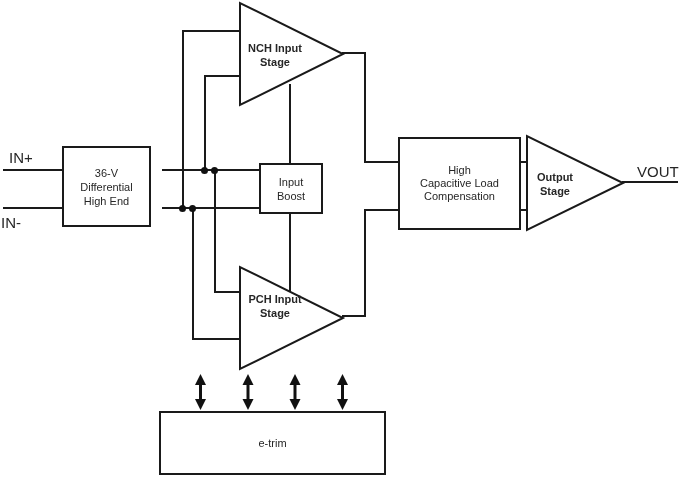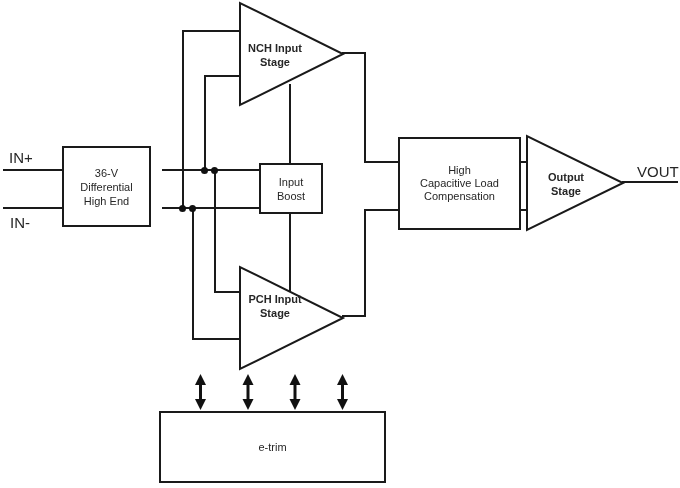--- a/index.html
+++ b/index.html
@@ -85,21 +85,21 @@
   </div>
 
   <div class="box" style="left:398px;top:137px;width:123px;height:93px">
     <div class="lbl" style="line-height:13px">
       <div>High</div>
       <div>Capacitive Load</div>
       <div>Compensation</div>
     </div>
   </div>
 
-  <div class="box" style="left:159px;top:411px;width:227px;height:72px">
+  <div class="box" style="left:159px;top:411px;width:227px;height:64px">
     <div class="lbl">
       <div>e-trim</div>
     </div>
   </div>
 
   <svg id="shape-layer" width="680" height="488" viewBox="0 0 680 488">
     <polygon class="tri" points="240,3 240,105 343,54"></polygon>
     <polygon class="tri" points="240,267 240,369 343,318"></polygon>
     <polygon class="tri" points="527,136 527,230 623,183"></polygon>
 
@@ -126,22 +126,22 @@
   </svg>
 
   <div class="tri-lbl" style="left:237px;top:41px;width:76px">
     <div>NCH Input</div>
     <div>Stage</div>
   </div>
   <div class="tri-lbl" style="left:237px;top:292px;width:76px">
     <div>PCH Input</div>
     <div>Stage</div>
   </div>
-  <div class="tri-lbl" style="left:536px;top:170px;width:60px">
+  <div class="tri-lbl" style="left:525px;top:170px;width:60px">
     <div>Output</div>
     <div>Stage</div>
   </div>
 
   <div class="free-lbl" style="left:9px;top:151px">IN+</div>
-  <div class="free-lbl" style="left:10px;top:216px">IN-</div>
+  <div class="free-lbl" style="left:1px;top:216px">IN-</div>
   <div class="free-lbl" style="left:637px;top:165px">VOUT</div>
 
 </div>
 
 </body></html>

